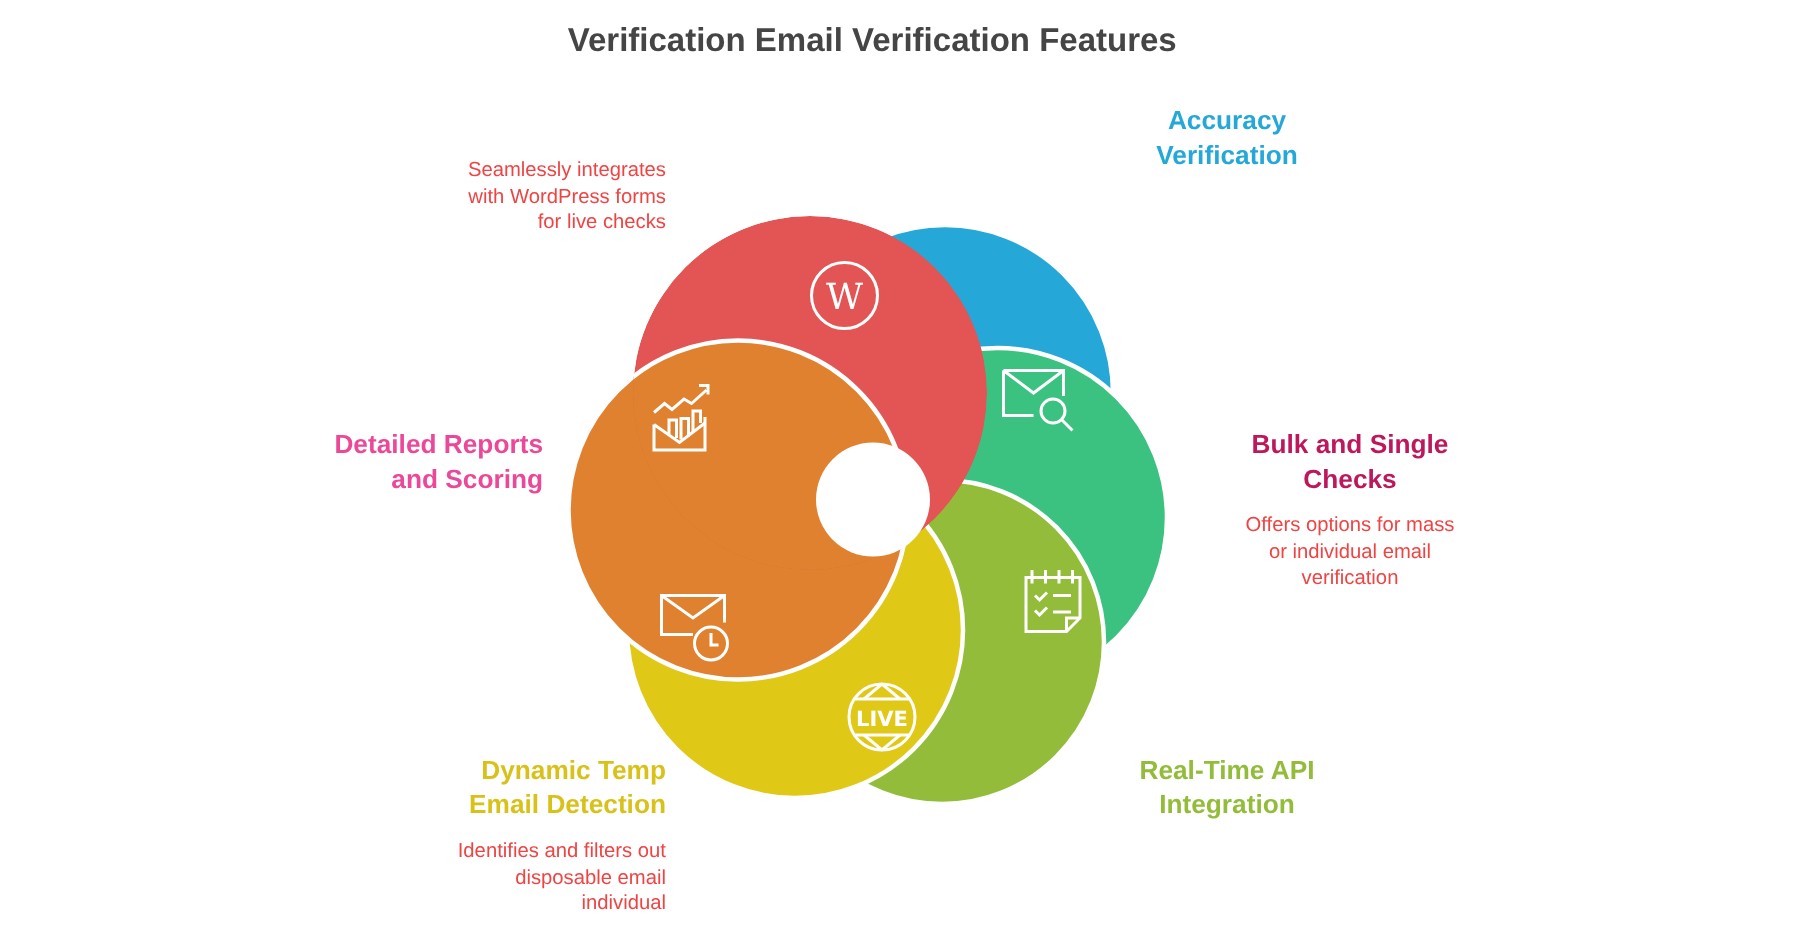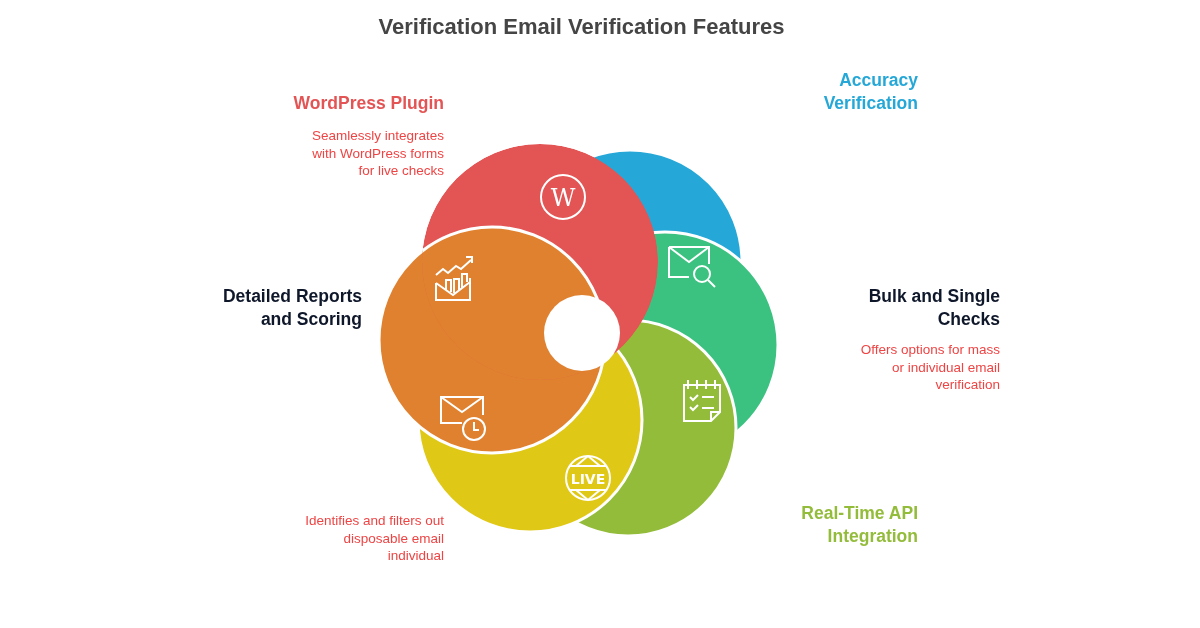--- a/index.html
+++ b/index.html
@@ -2,21 +2,21 @@
 <html><head>
 <meta charset="utf-8">
 <style>
   html,body{margin:0;padding:0;background:#ffffff;}
   body{width:1200px;height:628px;position:relative;overflow:hidden;font-family:"Liberation Sans","DejaVu Sans",sans-serif;}
   .title{position:absolute;left:0;top:14px;width:1163px;text-align:center;font-size:22px;font-weight:bold;color:#454545;}
   .feature{position:absolute;width:200px;}
   .feature h3{margin:0;font-size:17.5px;font-weight:bold;line-height:23px;}
   .feature p{margin:10px 0 0 0;font-size:13.5px;line-height:17.5px;color:#ef4444;}
   .left{text-align:right;}
-  .right{text-align:right;}
+  .right{text-align:center;}
   svg.diagram{position:absolute;left:0;top:0;}
 </style>
 </head>
 <body>
 
 <div class="title">Verification Email Verification Features</div>
 
 <svg class="diagram" width="1200" height="628" viewBox="0 0 1200 628">
   <defs>
     <clipPath id="clipRedTop">
@@ -71,48 +71,48 @@
   </g>
   <g fill="none" stroke="#ffffff" stroke-width="2">
     <circle cx="588" cy="478" r="22"></circle>
     <path d="M570 466 h36 M570 490 h36"></path>
     <path d="M588 456 l-12 10 M588 456 l12 10 M588 500 l-12 -10 M588 500 l12 -10"></path>
     <text x="588" y="484" font-family="'DejaVu Sans',sans-serif" font-size="14" font-weight="bold" fill="#ffffff" stroke="none" text-anchor="middle">LIVE</text>
   </g>
 </svg>
 
 <div class="feature left" style="left:244px;top:92px;">
-  <h3 style="color:#E35454;"><span>WordPress Plugin</span></h3>
   <p style="margin-top:12px;">
     <span>Seamlessly integrates</span><br>
     <span>with WordPress forms</span><br>
     <span>for live checks</span>
   </p>
 </div>
 
 <div class="feature right" style="left:718px;top:69px;">
   <h3 style="color:#25A8D8;"><span>Accuracy</span><br><span>Verification</span></h3>
 </div>
 
 <div class="feature right" style="left:800px;top:285px;">
-  <h3 style="color:#0f172a;"><span>Bulk and Single</span><br><span>Checks</span></h3>
+  <h3 style="color:#be185d;"><span>Bulk and Single</span><br><span>Checks</span></h3>
   <p>
     <span>Offers options for mass</span><br>
     <span>or individual email</span><br>
     <span>verification</span>
   </p>
 </div>
 
 <div class="feature right" style="left:718px;top:502px;">
   <h3 style="color:#93BC3A;"><span>Real-Time API</span><br><span>Integration</span></h3>
 </div>
 
 <div class="feature left" style="left:244px;top:502px;">
+  <h3 style="color:#D8C21A;"><span>Dynamic Temp</span><br><span>Email Detection</span></h3>
   <p>
     <span>Identifies and filters out</span><br>
     <span>disposable email</span><br>
     <span>individual</span>
   </p>
 </div>
 
 <div class="feature left" style="left:162px;top:285px;">
-  <h3 style="color:#0f172a;"><span>Detailed Reports</span><br><span>and Scoring</span></h3>
+  <h3 style="color:#ec4899;"><span>Detailed Reports</span><br><span>and Scoring</span></h3>
 </div>
 
 </body></html>

